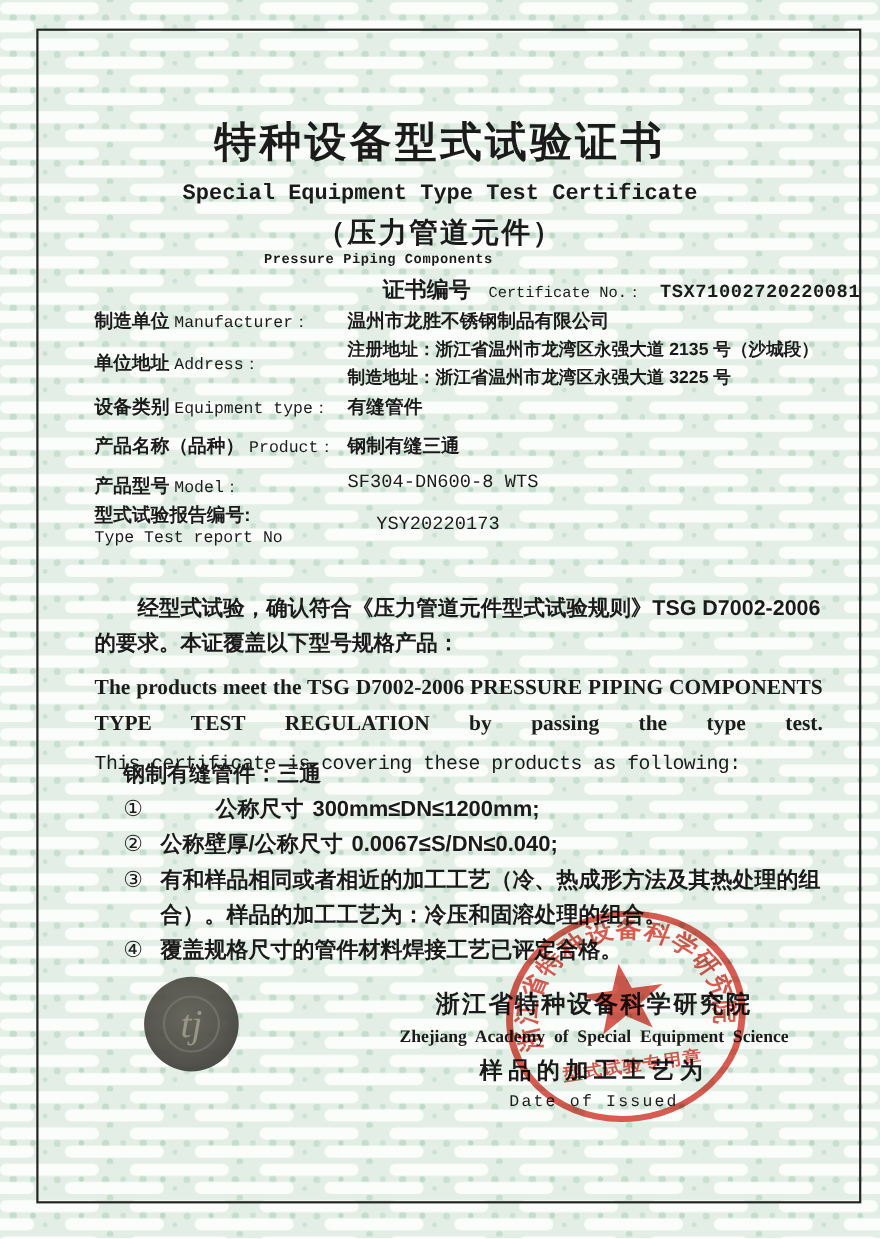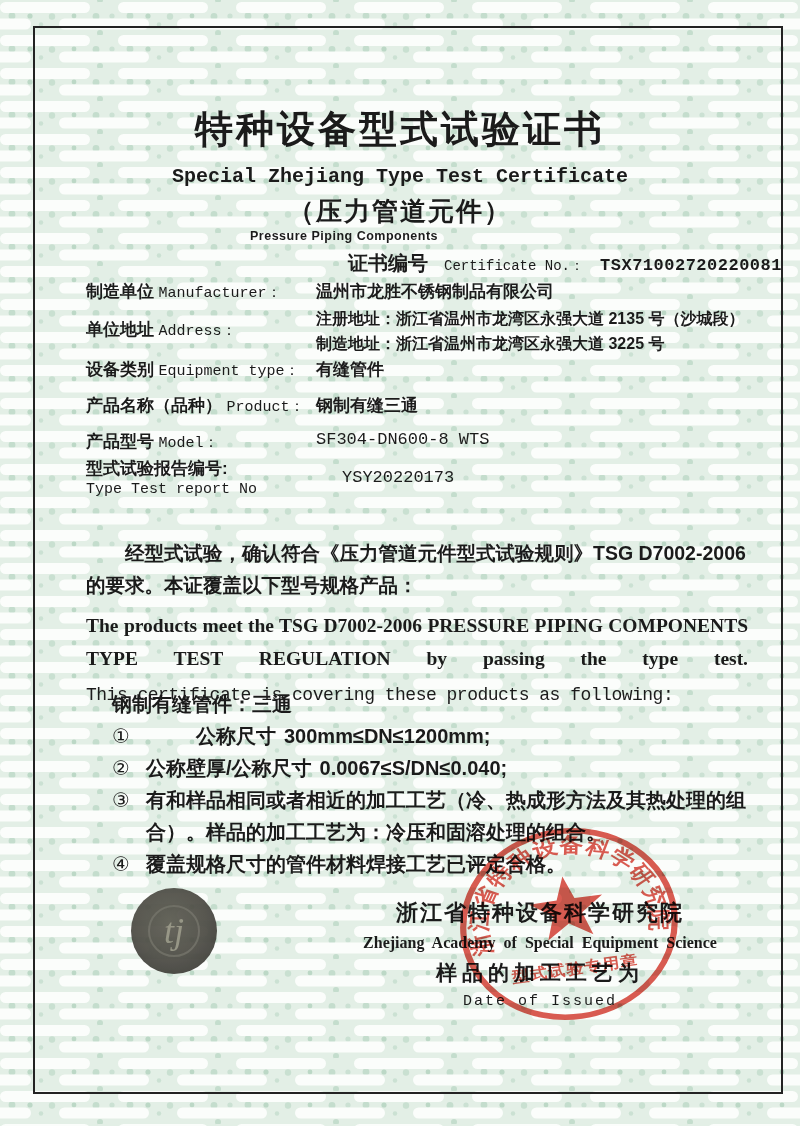--- a/index.html
+++ b/index.html
@@ -16,21 +16,21 @@
   .layer{position:absolute;z-index:2;}
   
   .title-cn{left:0;top:104px;width:800px;text-align:center;
     font-size:38px;font-weight:700;letter-spacing:3px;}
   .title-en{left:0;top:165px;width:800px;text-align:center;
     font-family:"Liberation Mono","DejaVu Sans Mono",monospace;
     font-size:20px;font-weight:600;}
   .subtitle-cn{left:0;top:194px;width:800px;text-align:center;
     font-size:26px;font-weight:700;letter-spacing:2px;}
   .subtitle-en{left:0;top:229px;width:688px;text-align:center;
-    font-family:Liberation Sans, sans-serif;
+    font-family:Liberation Mono, monospace;
     font-size:12.5px;font-weight:600;letter-spacing:.5px;}
   .certno-line{left:348px;top:250px;display:flex;align-items:baseline;gap:16px;white-space:nowrap;}
   .certno-cn{font-size:20px;font-weight:700;}
   .certno-en{font-family:"Liberation Mono","DejaVu Sans Mono",monospace;font-size:14px;font-weight:500;}
   .certno-val{font-family:"Liberation Mono","DejaVu Sans Mono",monospace;font-size:17px;font-weight:700;letter-spacing:.5px;}
   
   .field-row{left:86px;width:660px;display:flex;}
   .f-label{width:230px;flex:0 0 230px;white-space:nowrap;}
   .f-label .cn{font-size:17px;font-weight:600;}
   .f-label .en{font-family:"Liberation Mono","DejaVu Sans Mono",monospace;font-size:15px;font-weight:500;}
@@ -94,21 +94,21 @@
         <rect x="59" y="18.5" width="90" height="11" rx="5.5" fill="#fbfdfb"></rect>
         <rect x="-59" y="18.5" width="90" height="11" rx="5.5" fill="#fbfdfb"></rect>
       </pattern>
     </defs>
     <rect width="800" height="1126" fill="url(#pills)"></rect>
   </svg>
 
   <div class="cert-border"></div>
 
   <div class="layer title-cn">特种设备型式试验证书</div>
-  <div class="layer title-en">Special Zhejiang Type Test Certificate</div>
+  <div class="layer title-en">Special Equipment Type Test Certificate</div>
   <div class="layer subtitle-cn">（压力管道元件）</div>
   <div class="layer subtitle-en">Pressure Piping Components</div>
 
   <div class="layer certno-line">
     <span class="certno-cn">证书编号</span>
     <span class="certno-en">Certificate No.：</span>
     <span class="certno-val">TSX71002720220081</span>
   </div>
 
   <div class="layer field-row" style="top:280px">

